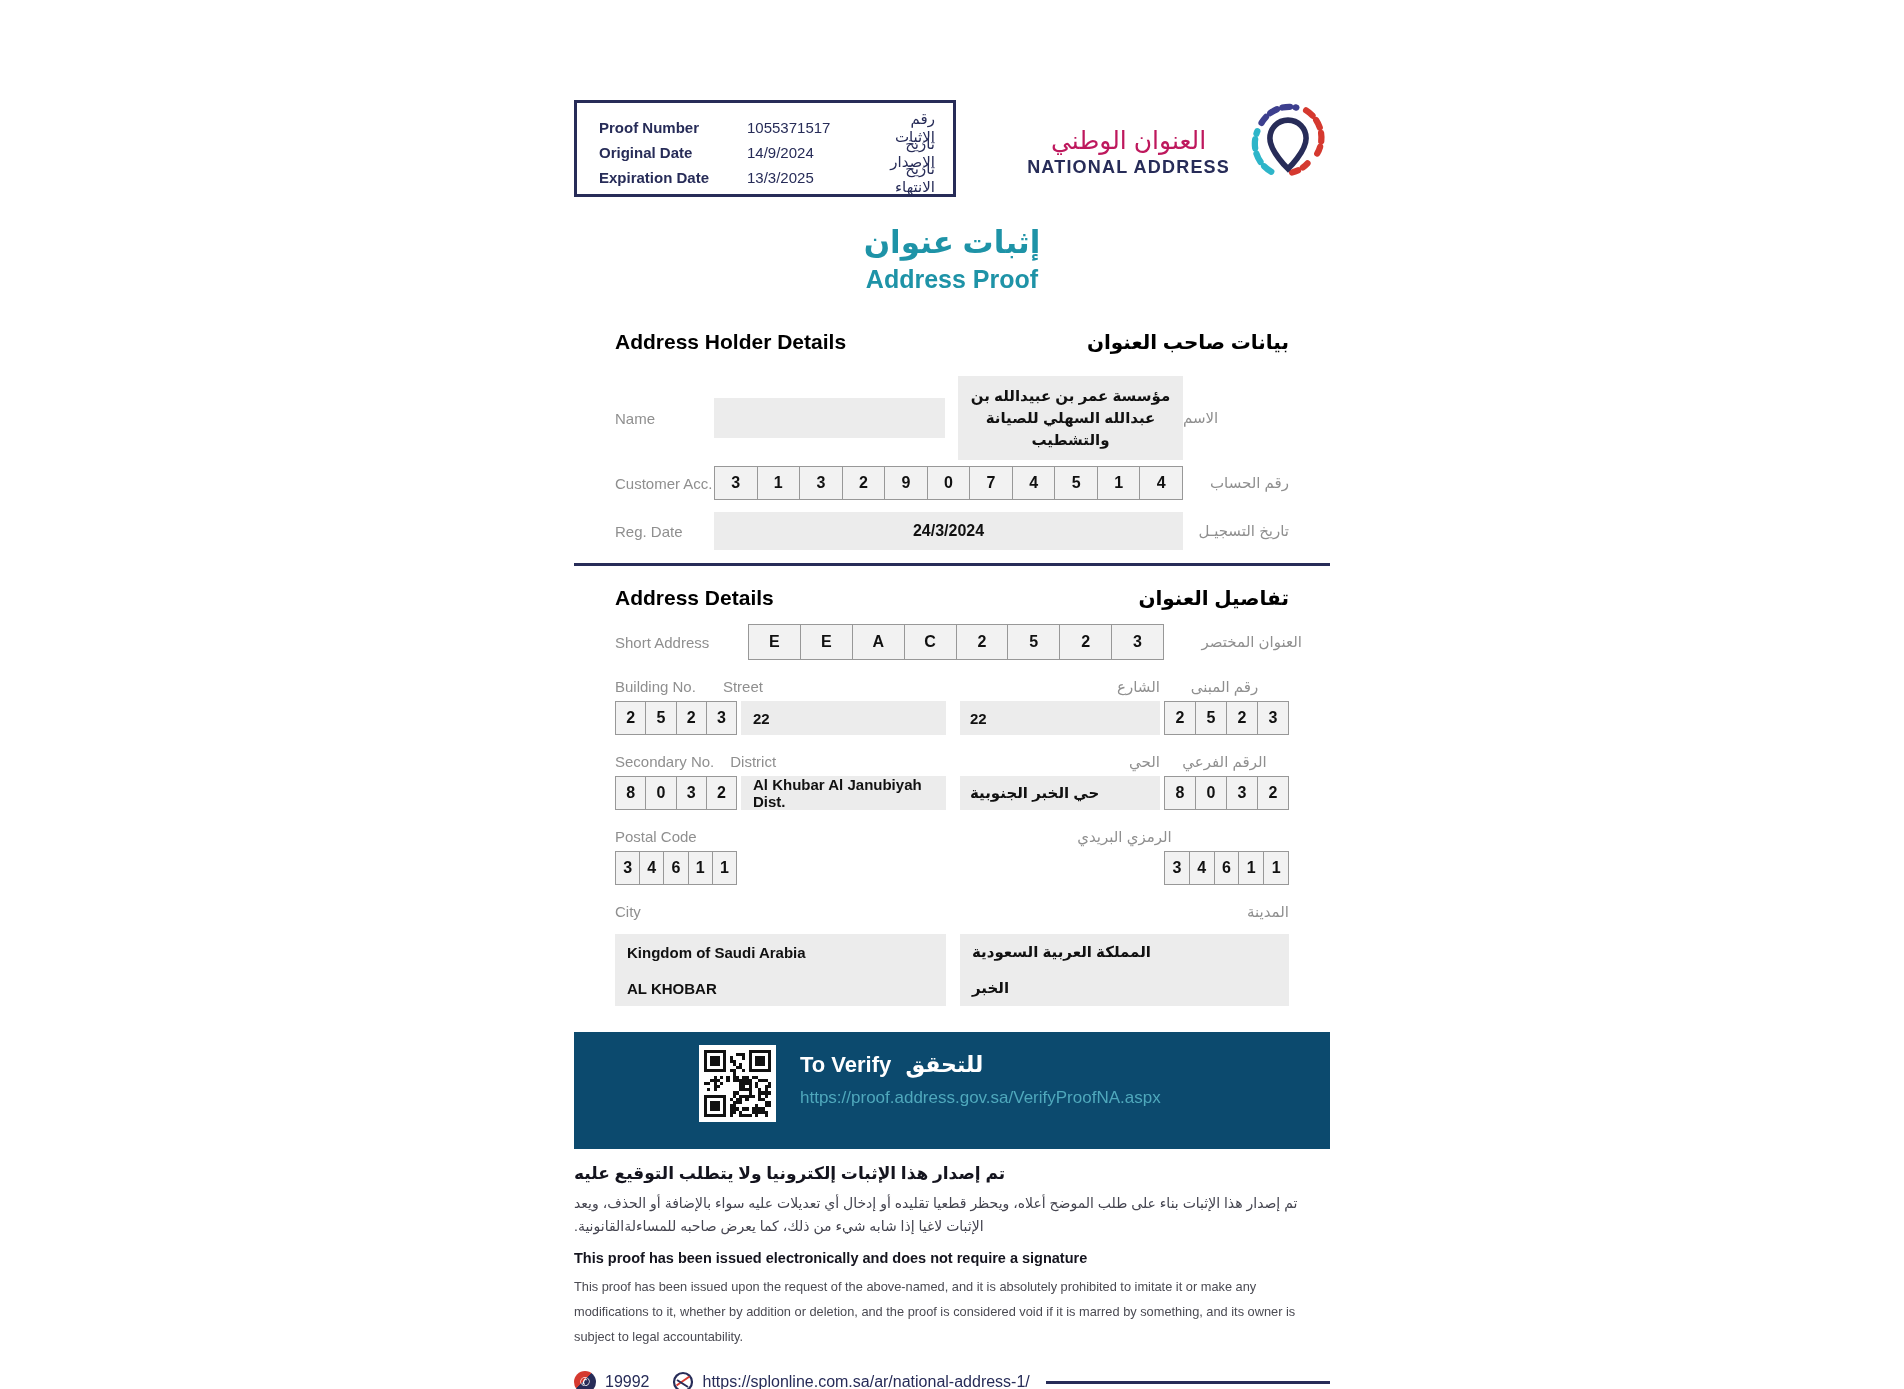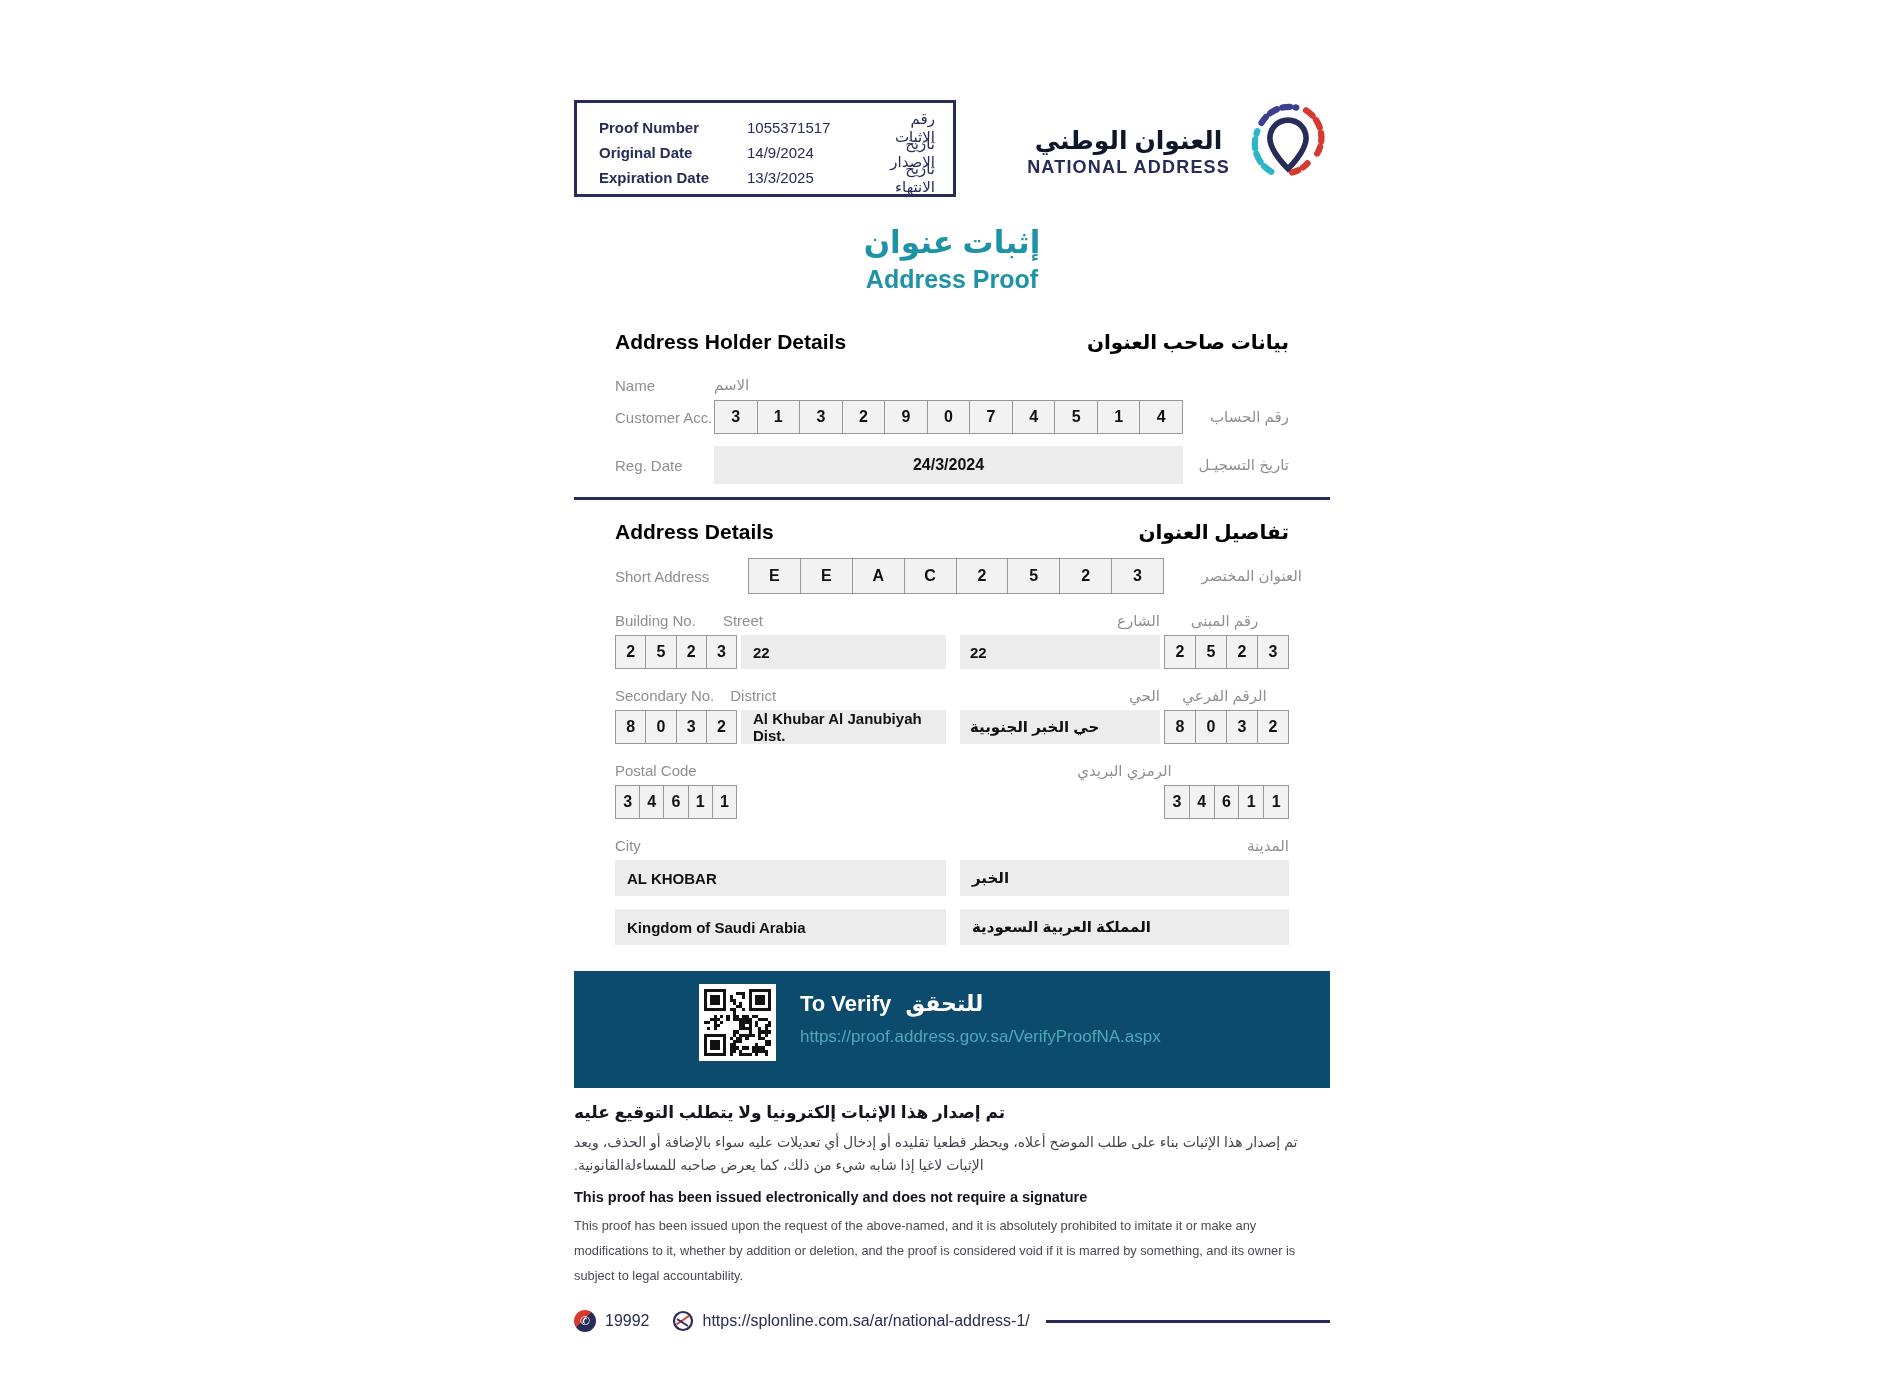--- a/index.html
+++ b/index.html
@@ -9,21 +9,21 @@
 
   
   .header-row { display:flex; justify-content:space-between; align-items:flex-start; height:98px; }
   .info-box { width:382px; height:97px; border:3px solid #272c58; padding:12px 18px 0 22px; }
   .info-row { display:flex; align-items:center; height:25px; color:#272c58; font-size:15px; }
   .i-en { width:148px; font-weight:600; }
   .i-val { width:120px; }
   .i-ar { flex:1; text-align:right; direction:rtl; }
   .logo { display:flex; align-items:flex-start; gap:16px; margin-top:2px; }
   .logo-text { text-align:center; margin-top:24px; }
-  .logo-ar { font-size:25px; font-weight:bold; color:#0f172a; direction:rtl; }
+  .logo-ar { font-size:25px; font-weight:normal; color:#be185d; direction:rtl; }
   .logo-en { font-size:18px; font-weight:bold; color:#272c58; letter-spacing:1.2px; margin-top:2px; }
   .logo-mark { width:84px; height:78px; }
 
   
   .title-ar { margin-top:26px; text-align:center; font-size:31px; font-weight:bold; color:#1e93a7; direction:rtl; }
   .title-en { margin-top:4px; text-align:center; font-size:25px; font-weight:bold; color:#1e93a7; }
 
   
   .sec-head { margin-top:36px; display:flex; justify-content:space-between; padding:0 41px; align-items:baseline; }
   .sec-head .en { font-size:21px; font-weight:bold; color:#000; }
@@ -147,20 +147,24 @@
   <div class="title-ar">إثبات عنوان</div>
   <div class="title-en">Address Proof</div>
 
   <div class="sec-head">
     <span class="en">Address Holder Details</span>
     <span class="ar">بيانات صاحب العنوان</span>
   </div>
 
   <div class="frow name-row">
     <div class="lcol lbl">Name</div>
+    <div class="mid name-mid">
+      <div class="gbox name-en"></div>
+      <div class="gbox name-ar">مؤسسة عمر بن عبيدالله بن عبدالله السهلي للصيانة والتشطيب</div>
+    </div>
     <div class="rcol lbl">الاسم</div>
   </div>
 
   <div class="frow row-cust">
     <div class="lcol lbl">Customer Acc.</div>
     <div class="mid cells">
         <span class="cell">3</span>
         <span class="cell">1</span>
         <span class="cell">3</span>
         <span class="cell">2</span>
@@ -297,28 +301,28 @@
             <span class="cell">1</span>
           </div>
       </div>
     </div>
   </div>
 
   <div class="city-label-row">
     <span class="lbl">City</span>
     <span class="lbl" style="direction:rtl">المدينة</span>
   </div>
+  <div class="agrid country-row">
+    <div class="gbox bigbox">Kingdom of Saudi Arabia</div>
+    <div class="gbox bigbox r">المملكة العربية السعودية</div>
+  </div>
+
   <div class="agrid" style="margin-top:0">
     <div class="gbox bigbox">AL KHOBAR</div>
     <div class="gbox bigbox r">الخبر</div>
-  </div>
-
-  <div class="agrid country-row">
-    <div class="gbox bigbox">Kingdom of Saudi Arabia</div>
-    <div class="gbox bigbox r">المملكة العربية السعودية</div>
   </div>
 
   <div class="verify">
     <div class="qr">
       <svg viewBox="0 0 21 21" shape-rendering="crispEdges">
           <rect x="10" y="1" width="1" height="1" fill="#111"></rect>
           <rect x="11" y="1" width="1" height="1" fill="#111"></rect>
           <rect x="12" y="1" width="1" height="1" fill="#111"></rect>
           <rect x="8" y="2" width="1" height="1" fill="#111"></rect>
           <rect x="12" y="2" width="1" height="1" fill="#111"></rect>

